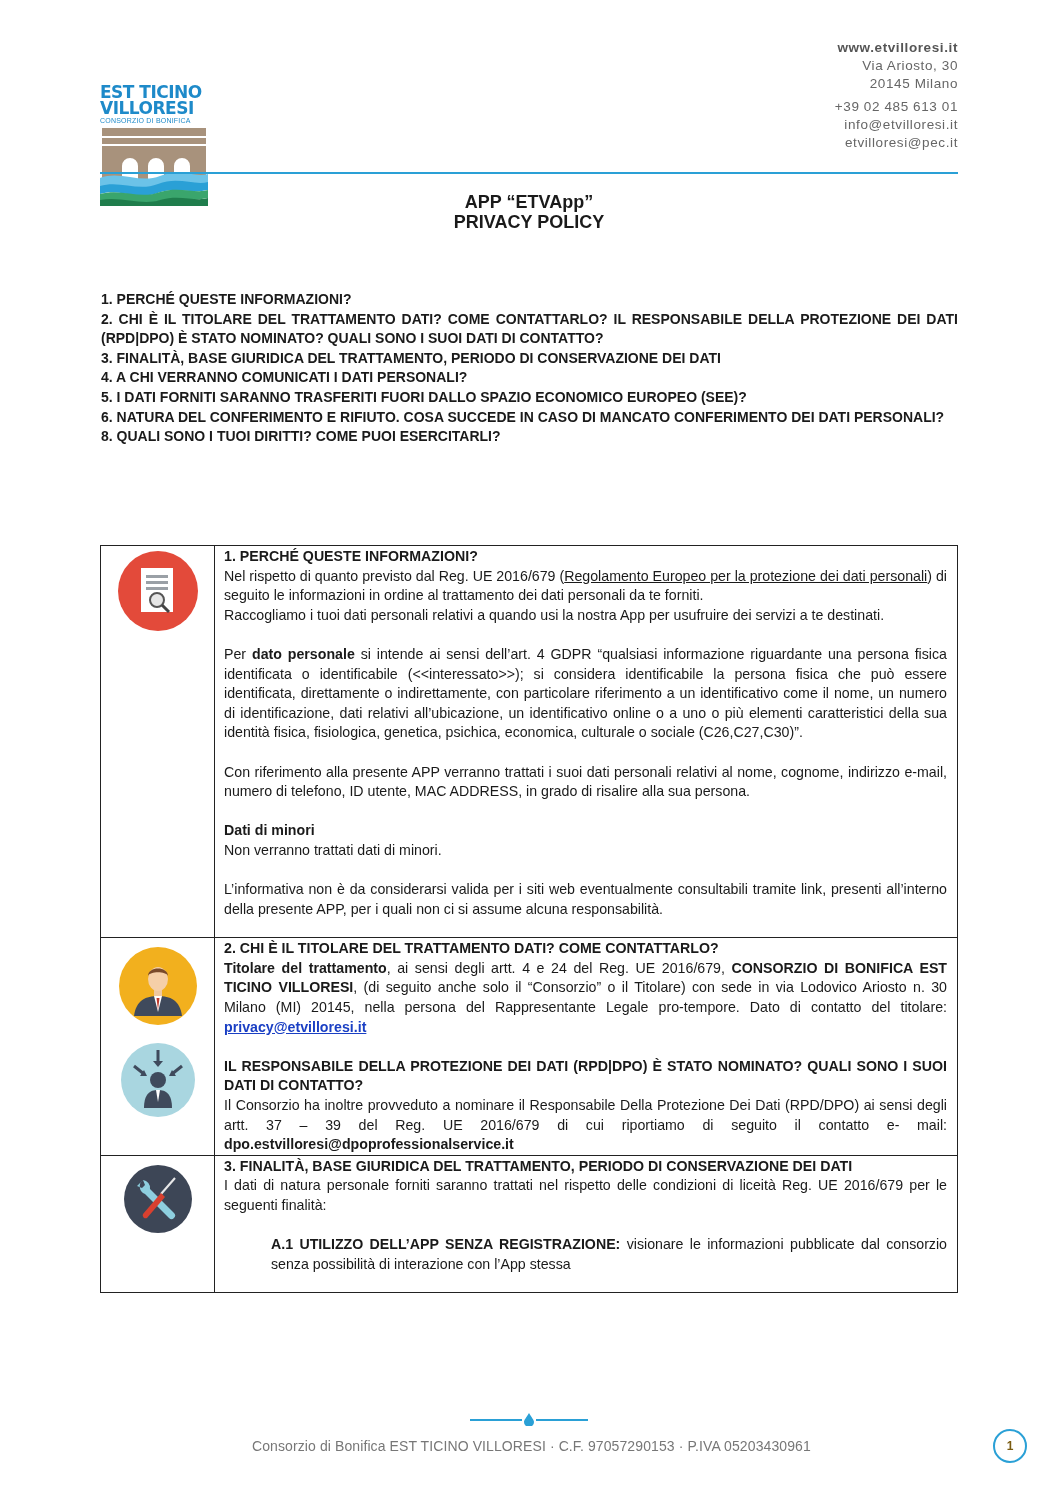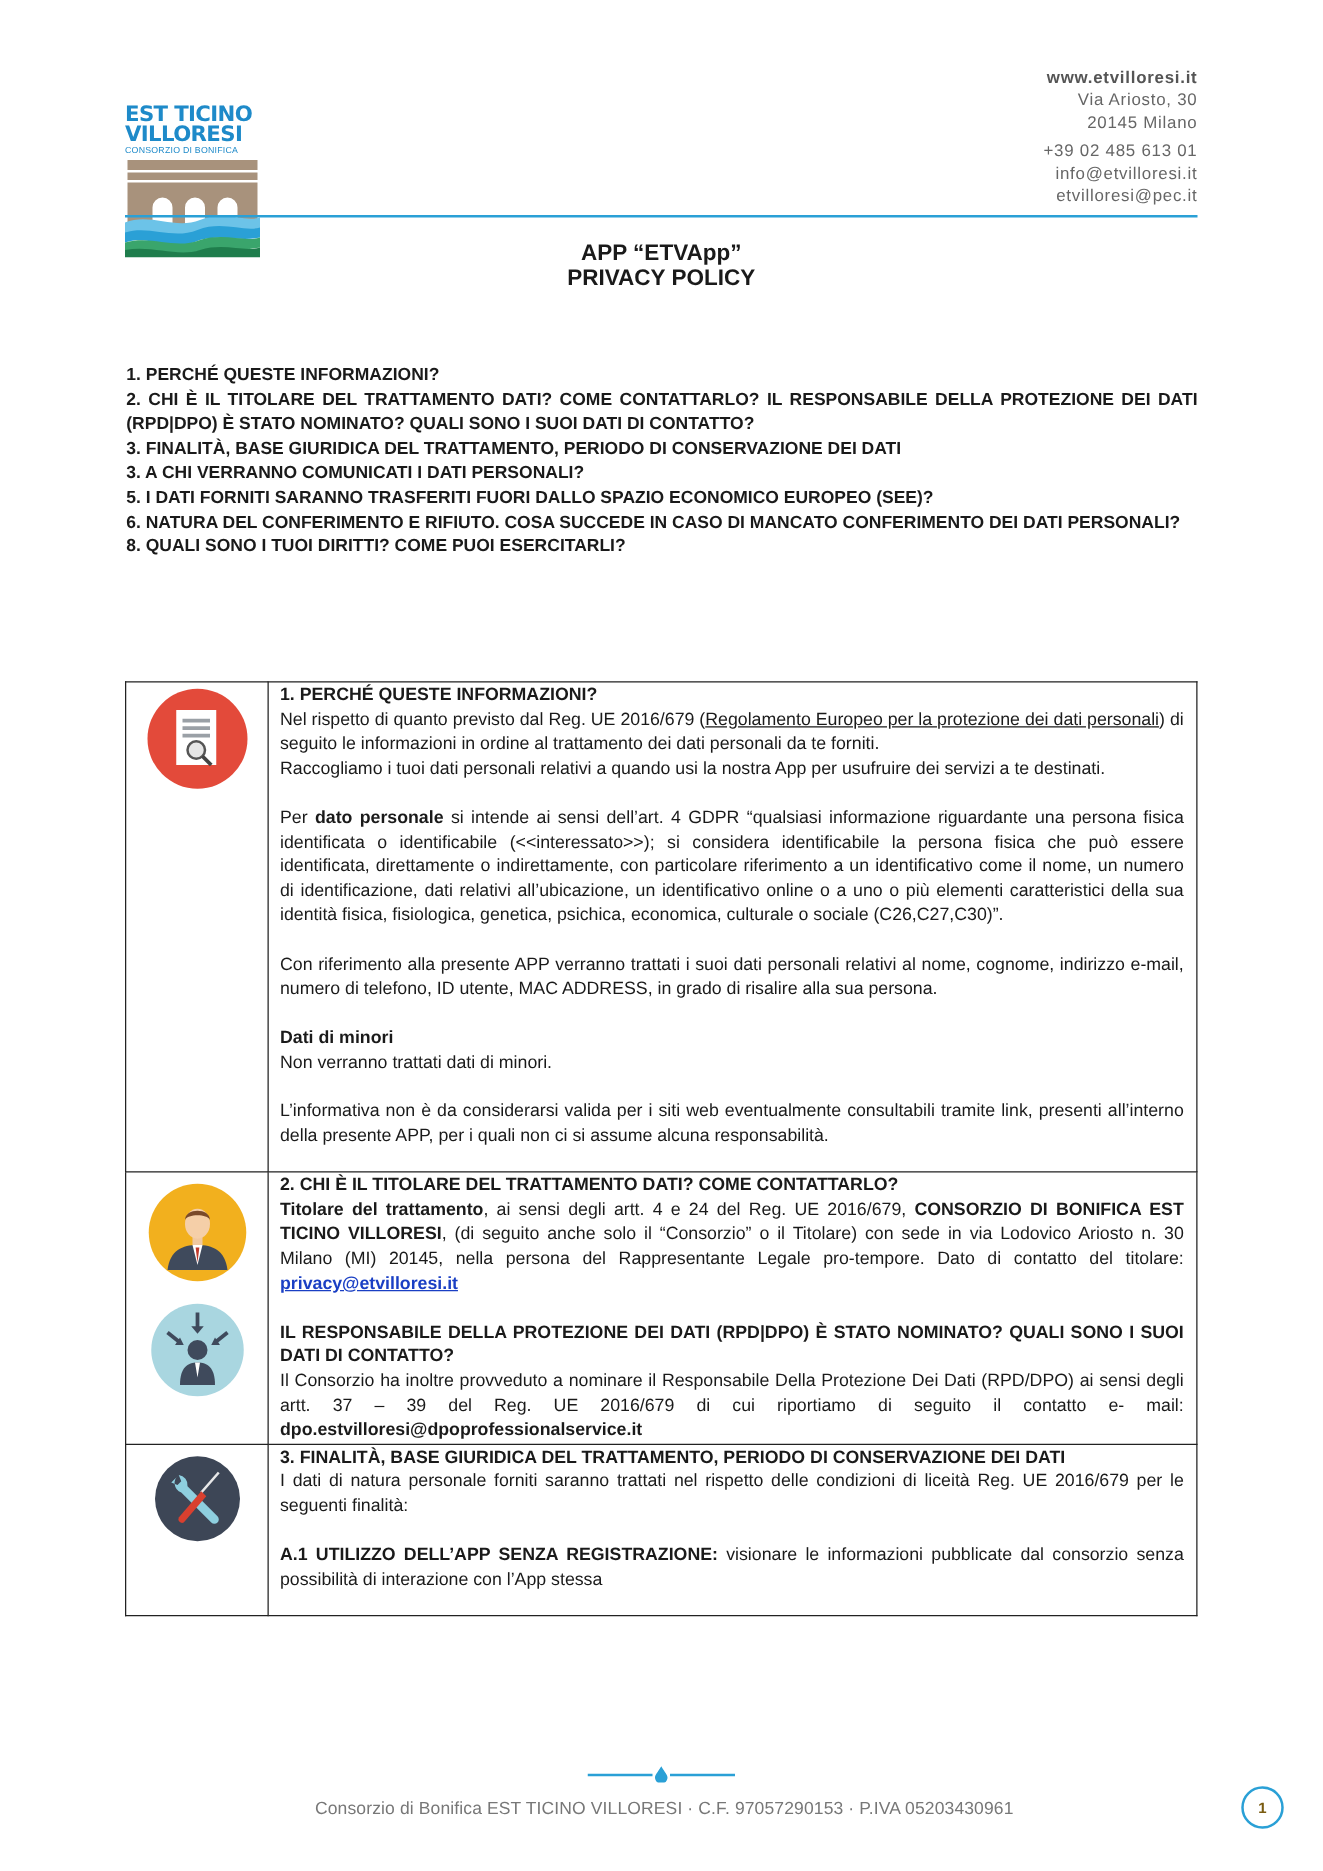--- a/index.html
+++ b/index.html
@@ -3,21 +3,21 @@
 <meta charset="utf-8">
 <style>
   * { box-sizing: border-box; margin: 0; padding: 0; }
   html, body { width: 1058px; height: 1497px; background: #ffffff; }
   body { font-family: "Liberation Sans", sans-serif; color: #1a1a1a; position: relative; overflow: hidden; }
 
   .logo { position: absolute; left: 100px; top: 48px; width: 110px; height: 120px; margin-top: 36px; }
   .logo-title { font-family: "DejaVu Sans", sans-serif; font-weight: bold; color: #1e8ac9; font-size: 17px; line-height: 16px; letter-spacing: -0.5px; }
   .logo-sub { font-size: 7px; color: #1e8ac9; letter-spacing: 0.2px; margin-top: 1px; }
 
-  .contact { position: absolute; right: 100px; top: 53px; text-align: right; color: #666; font-size: 13.5px; line-height: 18px; letter-spacing: 0.6px; }
+  .contact { position: absolute; right: 100px; top: 39px; text-align: right; color: #666; font-size: 13.5px; line-height: 18px; letter-spacing: 0.6px; }
   .contact .web { font-weight: bold; color: #555; }
   .contact .gap { height: 5px; }
 
   .header-rule { position: absolute; left: 100px; top: 172px; width: 858px; height: 2px; background: #2aa0d6; }
 
   .title-block { position: absolute; left: 100px; top: 192px; width: 858px; text-align: center; font-weight: bold; font-size: 18px; line-height: 20px; }
 
   .toc { position: absolute; left: 101px; top: 290px; width: 857px; font-weight: bold; font-size: 14px; line-height: 19.6px; }
   .toc div { text-align: justify; }
 
@@ -68,21 +68,21 @@
 
 <div class="title-block">
   <div>APP “ETVApp”</div>
   <div>PRIVACY POLICY</div>
 </div>
 
 <div class="toc">
   <div>1. PERCHÉ QUESTE INFORMAZIONI?</div>
   <div>2. CHI È IL TITOLARE DEL TRATTAMENTO DATI? COME CONTATTARLO? IL RESPONSABILE DELLA PROTEZIONE DEI DATI (RPD|DPO) È STATO NOMINATO? QUALI SONO I SUOI DATI DI CONTATTO?</div>
   <div>3. FINALITÀ, BASE GIURIDICA DEL TRATTAMENTO, PERIODO DI CONSERVAZIONE DEI DATI</div>
-  <div>3. A CHI VERRANNO COMUNICATI I DATI PERSONALI?</div>
+  <div>4. A CHI VERRANNO COMUNICATI I DATI PERSONALI?</div>
   <div>5. I DATI FORNITI SARANNO TRASFERITI FUORI DALLO SPAZIO ECONOMICO EUROPEO (SEE)?</div>
   <div>6. NATURA DEL CONFERIMENTO E RIFIUTO. COSA SUCCEDE IN CASO DI MANCATO CONFERIMENTO DEI DATI PERSONALI?</div>
   <div>8. QUALI SONO I TUOI DIRITTI? COME PUOI ESERCITARLI?</div>
 </div>
 
 <table class="sections">
   <tbody>
       <tr>
     <td class="icon-cell">
       <svg class="ic" width="82" height="82" viewBox="0 0 82 82">
@@ -151,21 +151,21 @@
         <circle cx="35" cy="35" r="34" fill="#3d4656"></circle>
         <path d="M20 16 a8 8 0 0 0 2 14 L46 54 a3 3 0 0 0 5 -5 L27 25 a8 8 0 0 0 -7 -9 l2 5 l-3 3 l-5 -2 Z" fill="#8ecfdf"></path>
         <line x1="52" y1="14" x2="38" y2="30" stroke="#e8e8e8" stroke-width="2"></line>
         <path d="M38 29 L20 50 a3 3 0 0 0 4 4 L42 33 Z" fill="#d9402f"></path>
       </svg>
     </td>
     <td class="text-cell">
       <div class="h">3. FINALITÀ, BASE GIURIDICA DEL TRATTAMENTO, PERIODO DI CONSERVAZIONE DEI DATI</div>
       <div>I dati di natura personale forniti saranno trattati nel rispetto delle condizioni di liceità Reg. UE 2016/679 per le seguenti finalità:</div>
       <div class="sp"></div>
-      <div style="padding-bottom:18px;"><span class="b">A.1 UTILIZZO DELL’APP SENZA REGISTRAZIONE:</span><span> visionare le informazioni pubblicate dal consorzio senza possibilità di interazione con l’App stessa</span></div>
+      <div style="padding-bottom:18px;margin-left:47px;"><span class="b">A.1 UTILIZZO DELL’APP SENZA REGISTRAZIONE:</span><span> visionare le informazioni pubblicate dal consorzio senza possibilità di interazione con l’App stessa</span></div>
     </td>
   </tr>
 </tbody>
   </table>
 
 <svg class="footer-deco" viewBox="0 0 118 14">
   <line x1="0" y1="8" x2="52" y2="8" stroke="#2aa0d6" stroke-width="2"></line>
   <path d="M59 1 C56 6 54 8 54 10 a5 5 0 0 0 10 0 C64 8 62 6 59 1 Z" fill="#2aa0d6"></path>
   <line x1="66" y1="8" x2="118" y2="8" stroke="#2aa0d6" stroke-width="2"></line>
 </svg>

